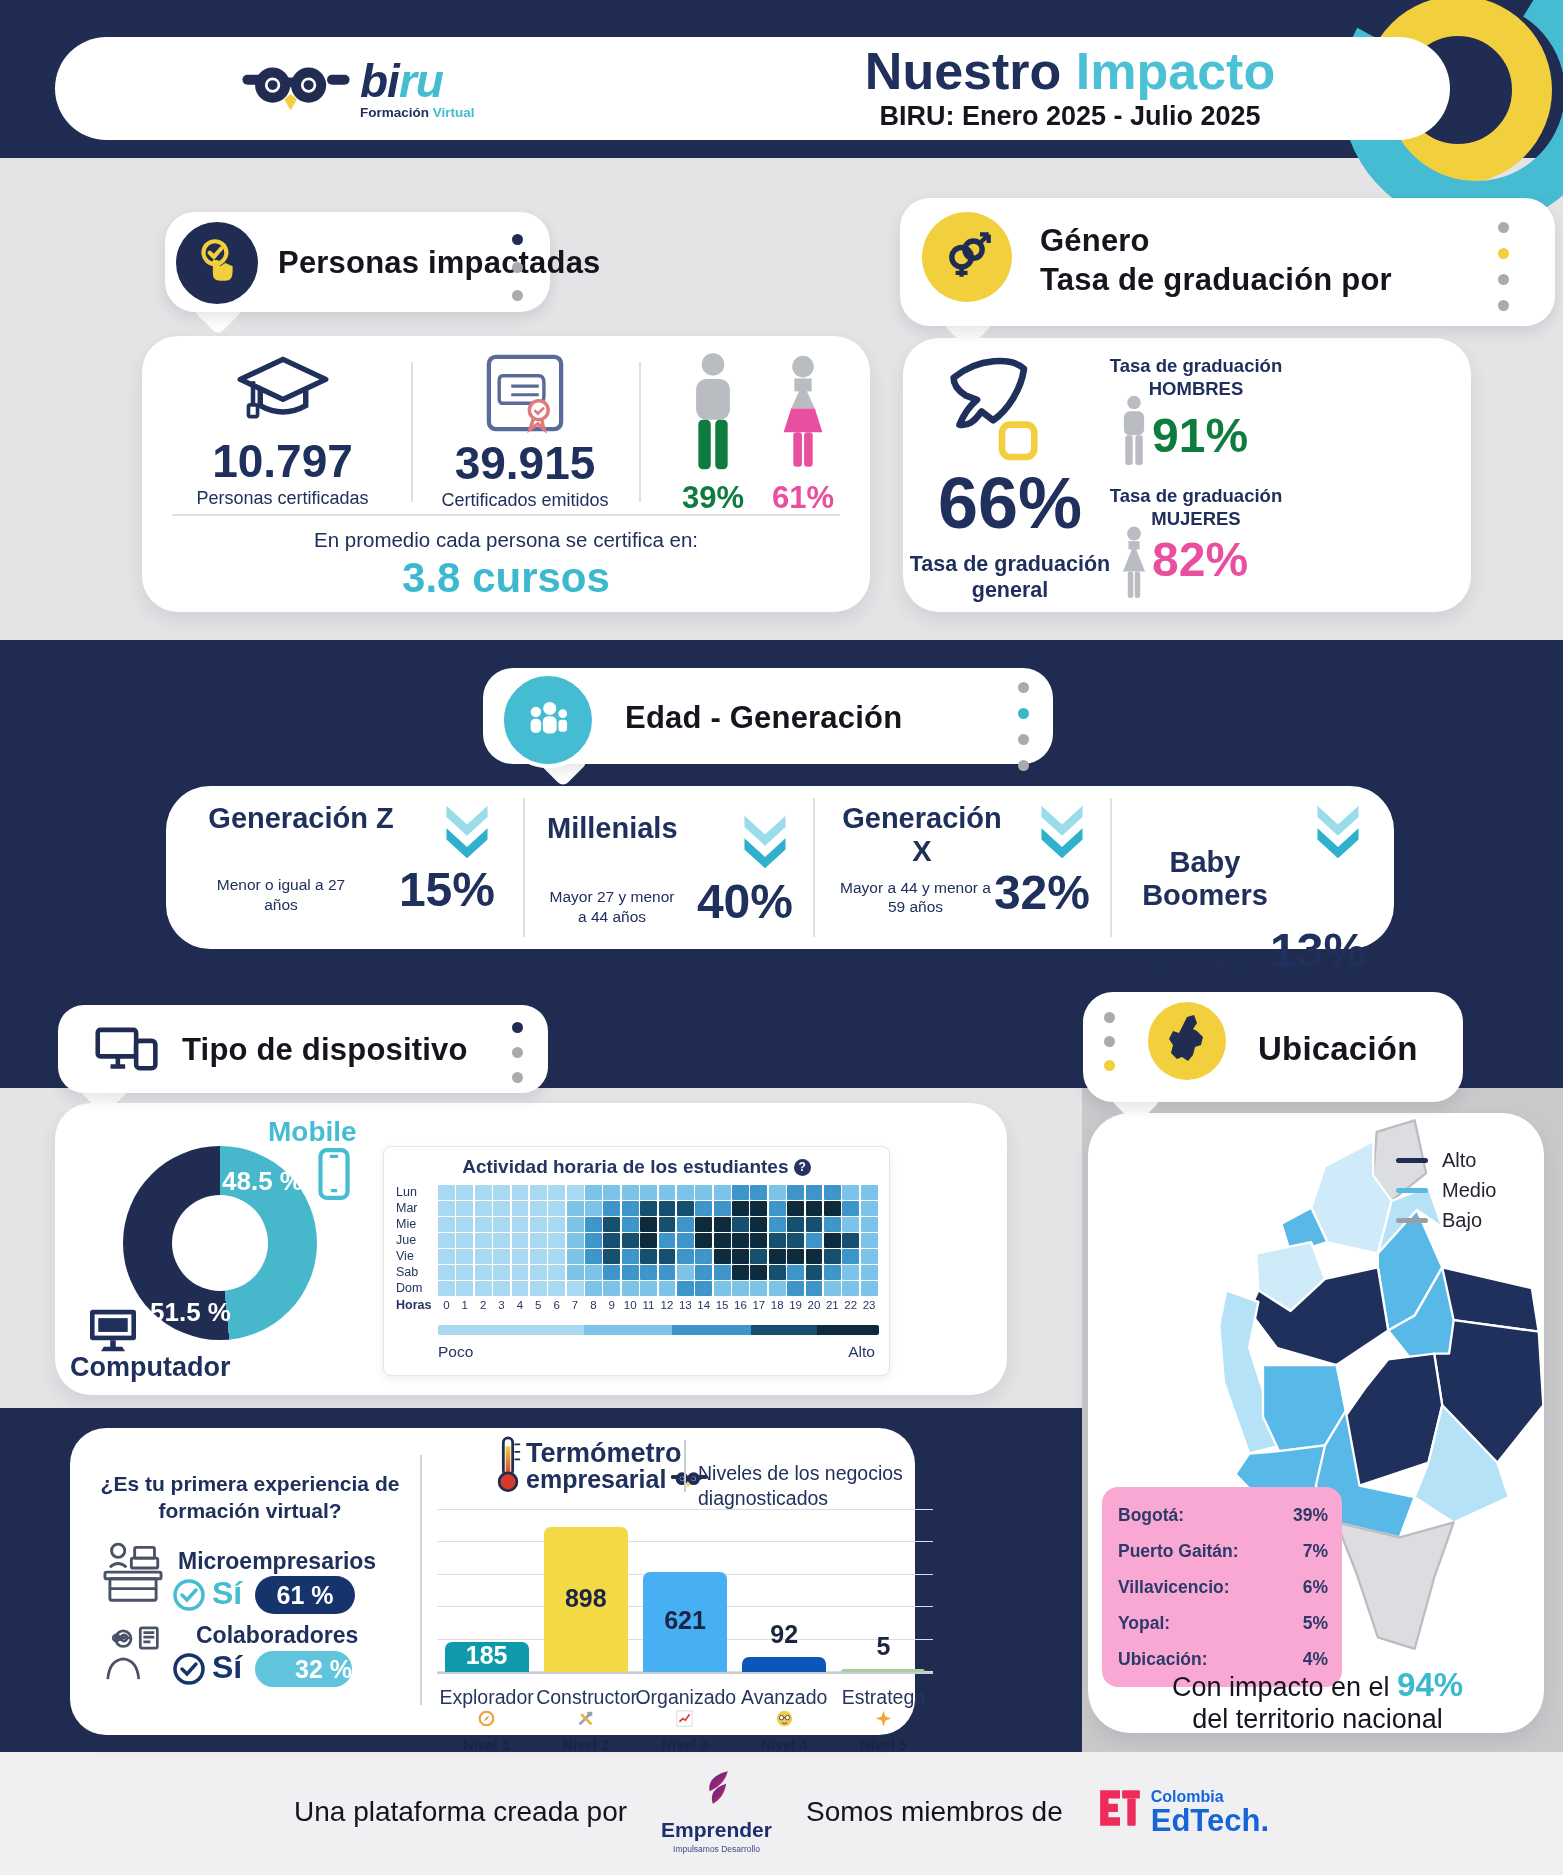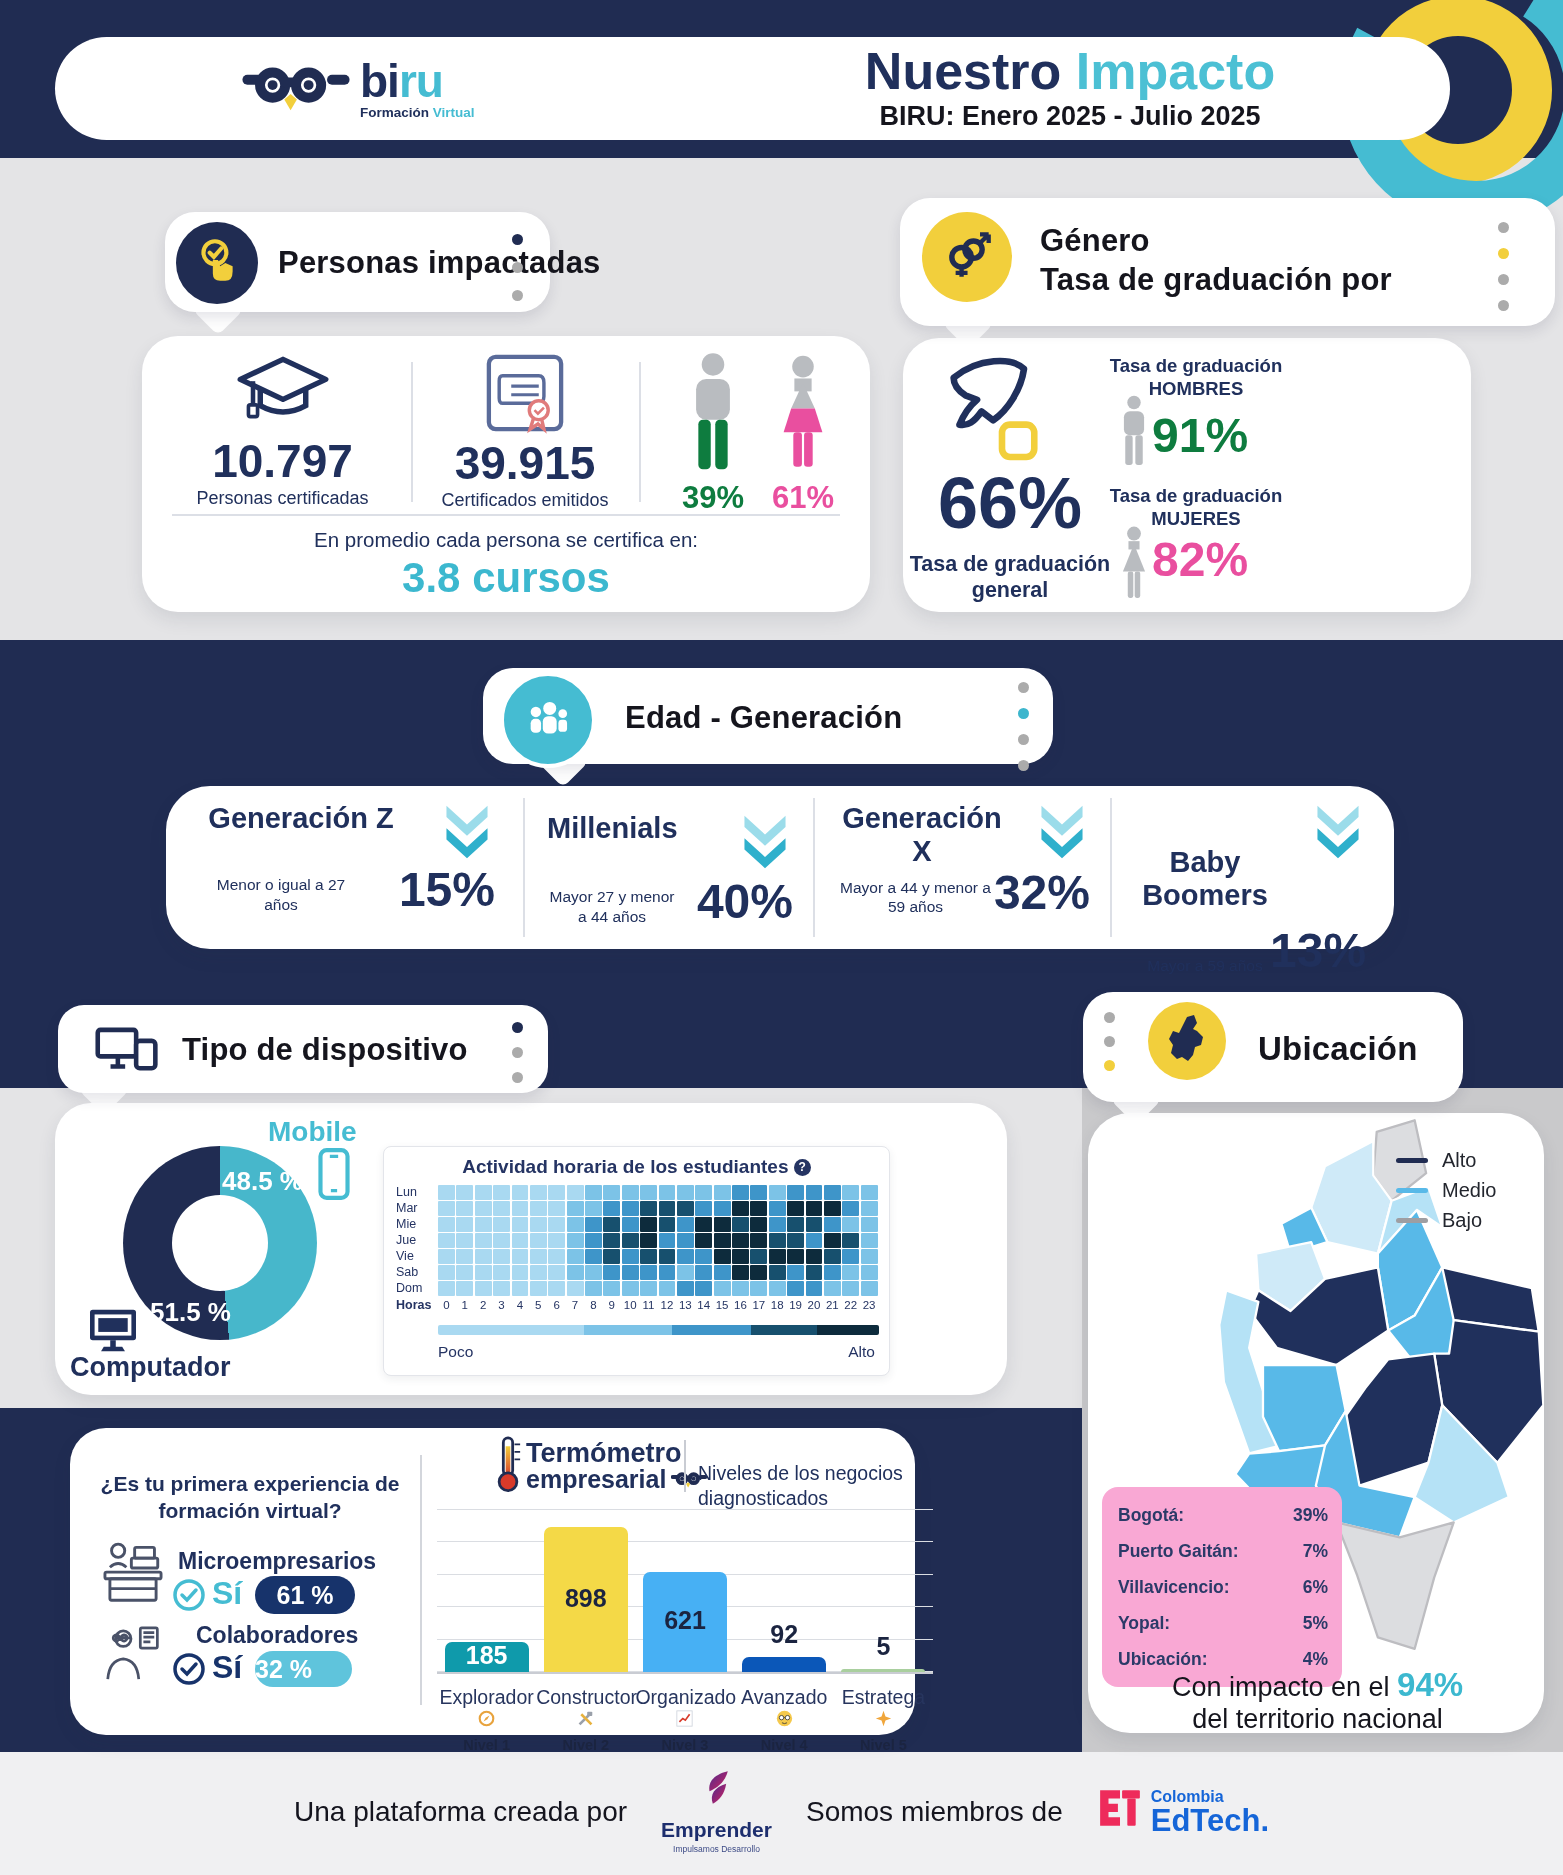--- a/index.html
+++ b/index.html
@@ -77,21 +77,21 @@
           <circle cx="34" cy="30" r="14"></circle>
             <circle cx="74" cy="30" r="14"></circle>
           <path d="M48 27 h12"></path>
         </g>
         <circle cx="34" cy="30" r="5.5" fill="#202c52"></circle>
           <circle cx="74" cy="30" r="5.5" fill="#202c52"></circle>
         <path d="M47 46 l7 12 7 -12 -7 -6 z" fill="#f2cf3c"></path>
       </svg>
     </span>
     <span style="display:flex;flex-direction:column;line-height:1;">
-      <span style="font-size:46px;font-weight:bold;letter-spacing:-1px;">
+      <span style="font-size:46px;font-weight:bold;letter-spacing:-1px;font-style:italic;">
         <span class="navy">bi</span><span style="color:#45bcd2;">ru</span>
       </span>
       <span style="font-size:13.5px;font-weight:bold;margin-top:2px;">
         <span class="navy">Formación</span>
         <span style="color:#45bcd2;">Virtual</span>
       </span>
     </span>
   </div>
 
   <div class="abs" style="left:760px;top:44px;width:620px;text-align:center;z-index:4;">
@@ -721,21 +721,21 @@
     </svg>
   </span>
   <div class="abs navy" style="left:196px;top:1622px;font-size:23px;font-weight:bold;z-index:4;">Colaboradores</div>
   <span class="abs" style="left:172px;top:1652px;z-index:4;">
     <svg width="34" height="34" viewBox="0 0 34 34">
         <circle cx="17" cy="17" r="14" fill="none" stroke="#17336b" stroke-width="3.5"></circle>
         <path d="M10 17 l5 5 9 -10" stroke="#17336b" stroke-width="3.5" fill="none" stroke-linecap="round"></path>
       </svg>
   </span>
   <div class="abs" style="left:212px;top:1649px;font-size:32px;font-weight:bold;color:#17336b;z-index:4;">Sí</div>
-  <div class="abs" style="left:255px;top:1651px;width:97px;height:36px;background:#5fc4dc;border-radius:19px;z-index:4;text-align:left;">
+  <div class="abs" style="left:255px;top:1651px;width:97px;height:36px;background:#5fc4dc;border-radius:19px;z-index:4;text-align:right;">
     <span style="color:#fff;font-size:25px;font-weight:bold;line-height:36px;">32 %</span>
   </div>
 
   <span class="abs" style="left:494px;top:1434px;z-index:4;">
     <svg width="28" height="60" viewBox="0 0 30 62">
       <rect x="10" y="3" width="10" height="40" rx="5" fill="#fff" stroke="#202c52" stroke-width="3"></rect>
       <rect x="12.5" y="12" width="5" height="32" fill="url(#thg)"></rect>
       <circle cx="15" cy="50" r="9.5" fill="#d83a2a" stroke="#202c52" stroke-width="3"></circle>
       <path d="M22 10 h6 M22 18 h6 M22 26 h6" stroke="#202c52" stroke-width="2"></path>
     </svg>

